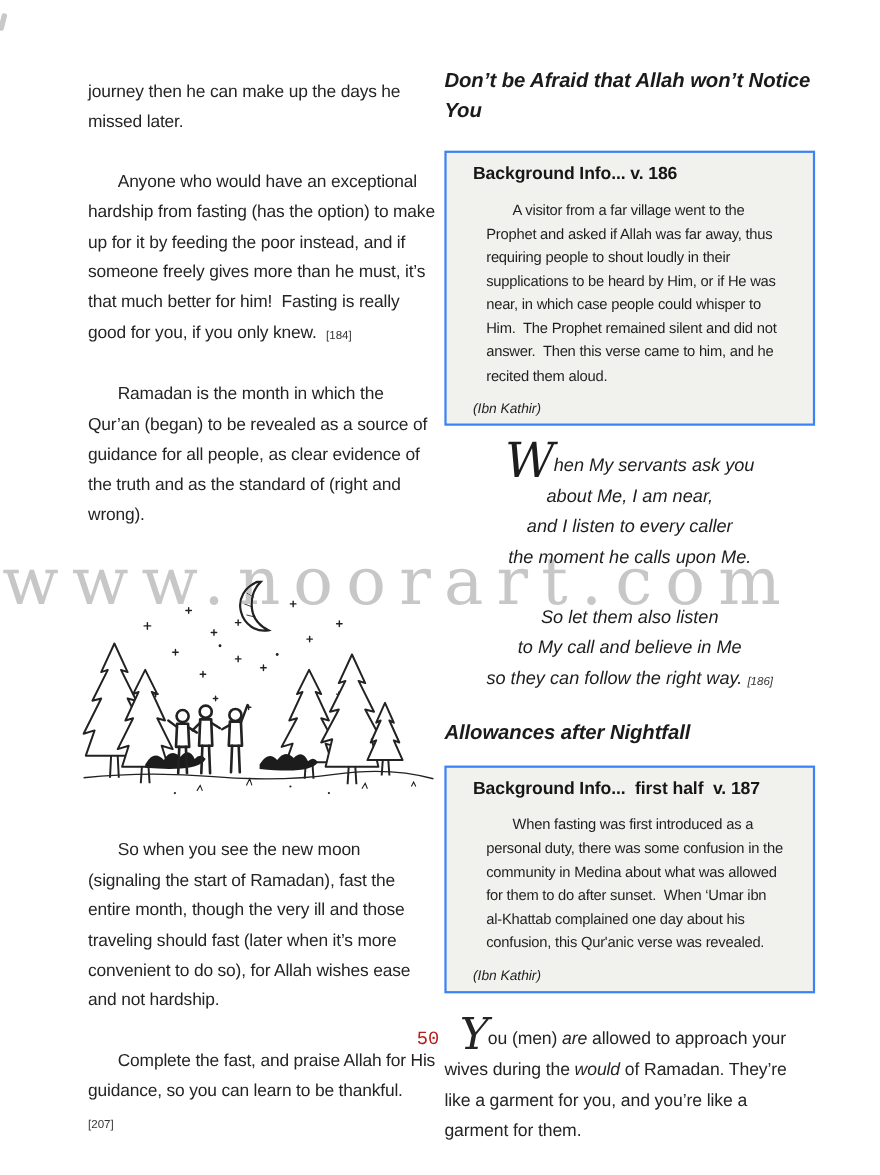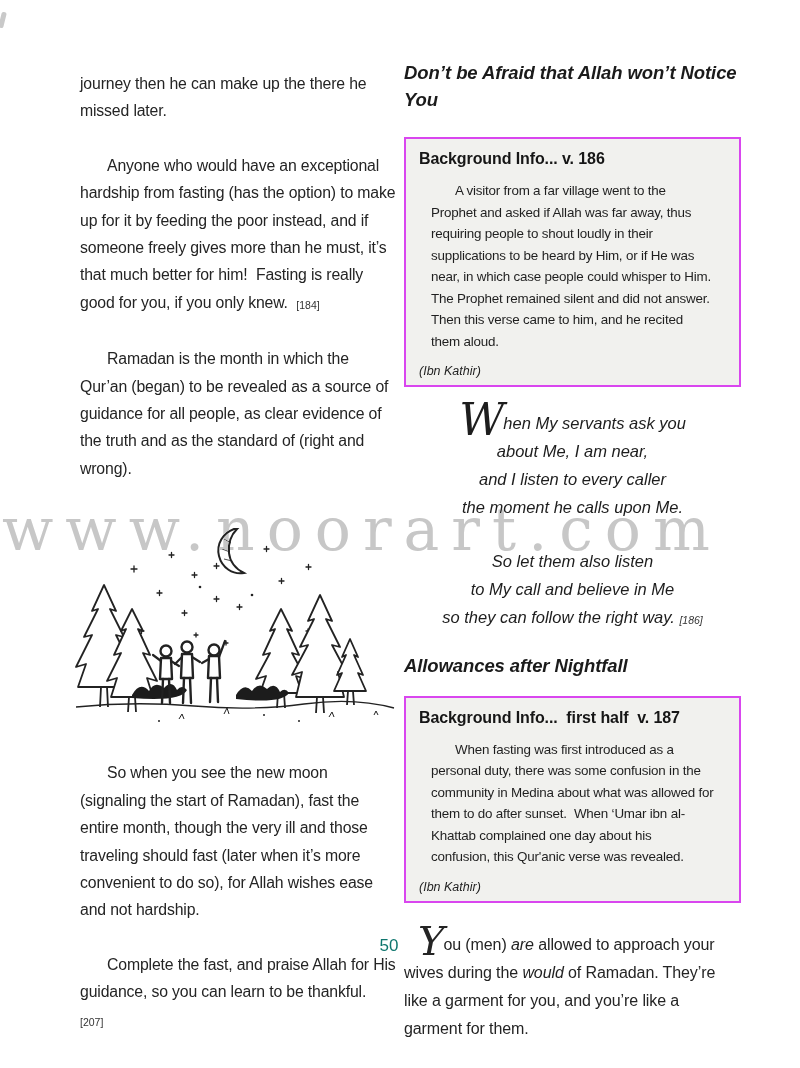--- a/index.html
+++ b/index.html
@@ -15,51 +15,51 @@
             line-height:27.4px;letter-spacing:-0.15px;}
   .col-left p{margin:0 0 27px 0;text-indent:27px;white-space:pre-wrap;}
   .col-left p.cont{text-indent:0;}
   .fn{font-size:10.5px;letter-spacing:0;color:#333;position:relative;top:1px;}
   .illus{margin:2px 0 12px -6px;}
   .illus svg{display:block;}
   
   .col-right{position:absolute;left:404px;top:60px;width:337px;}
   .sect{font-size:18.5px;font-weight:bold;color:#1b1b1b;line-height:26.5px;
         margin:0;letter-spacing:-0.1px;font-style:italic;}
-  .infobox{border:2px solid #d946ef;background:#f1f1ee;padding:11px 13px 7px 13px;
+  .infobox{border:2px solid #3b82f6;background:#f1f1ee;padding:11px 13px 7px 24px;
            margin-top:24px;}
   .box-title{font-weight:bold;font-size:16px;color:#161616;margin:0 0 9px 0;
              white-space:pre-wrap;letter-spacing:-0.1px;}
   .box-body{font-size:13.4px;line-height:21.5px;margin:12px;text-indent:24px;
             letter-spacing:-0.2px;white-space:pre-wrap;color:#1f1f1f;}
   .box-attr{font-size:12.5px;font-style:italic;margin:2px 0 0 0;color:#1f1f1f;}
   .verse{text-align:center;font-style:italic;font-size:16.5px;line-height:28px;
          margin:22px 0 0 0;color:#1d1d1d;}
   .verse .stanza2{margin-top:26px;}
   .dropcap{font-family:"DejaVu Serif",serif;font-style:italic;font-size:44px;
            line-height:0;vertical-align:-6px;letter-spacing:-1px;}
   .sect2{margin-top:20px;}
   .closing{font-size:16px;line-height:28px;margin:28px 0 0 0;text-indent:14px;
            letter-spacing:-0.1px;}
   .closing .dropcap{font-size:40px;vertical-align:-5px;}
   .it{font-style:italic;}
   .pagenum{position:absolute;left:0;right:22px;top:936px;text-align:center;
-           font-family:Liberation Sans, sans-serif;font-size:17px;color:#0f766e;}
+           font-family:Liberation Mono, monospace;font-size:17px;color:#b91c1c;}
 </style>
 </head>
 <body>
 
 <div class="page">
 
   <div class="speck"></div>
 
   <div class="watermark">www.noorart.com</div>
 
   <div class="col-left">
-    <p class="cont">journey then he can make up the there he missed later.</p>
+    <p class="cont">journey then he can make up the days he missed later.</p>
     <p><span>Anyone who would have an exceptional hardship from fasting (has the option) to make up for it by feeding the poor instead, and if someone freely gives more than he must, it’s that much better for him!  Fasting is really good for you, if you only knew.</span>  <span class="fn">[184]</span></p>
     <p>Ramadan is the month in which the Qur’an (began) to be revealed as a source of guidance for all people, as clear evidence of the truth and as the standard of (right and wrong).</p>
 
     <div class="illus">
       <svg width="322" height="238" viewBox="0 0 322 238" fill="none" xmlns="http://www.w3.org/2000/svg">
 
         <g>
           <path d="M160,20 C149,24 142,35 145,47 C148,59 159,66 170,64 C162,60 156,53 155,44 C154,34 157,26 163,20 C162,20 161,20 160,20 Z" fill="#ffffff" stroke="#222" stroke-width="2"></path>
           <path d="M150,30 l7,4 M148,40 l8,3 M150,50 l8,2" stroke="#222" stroke-width="0.8"></path>
         </g>

